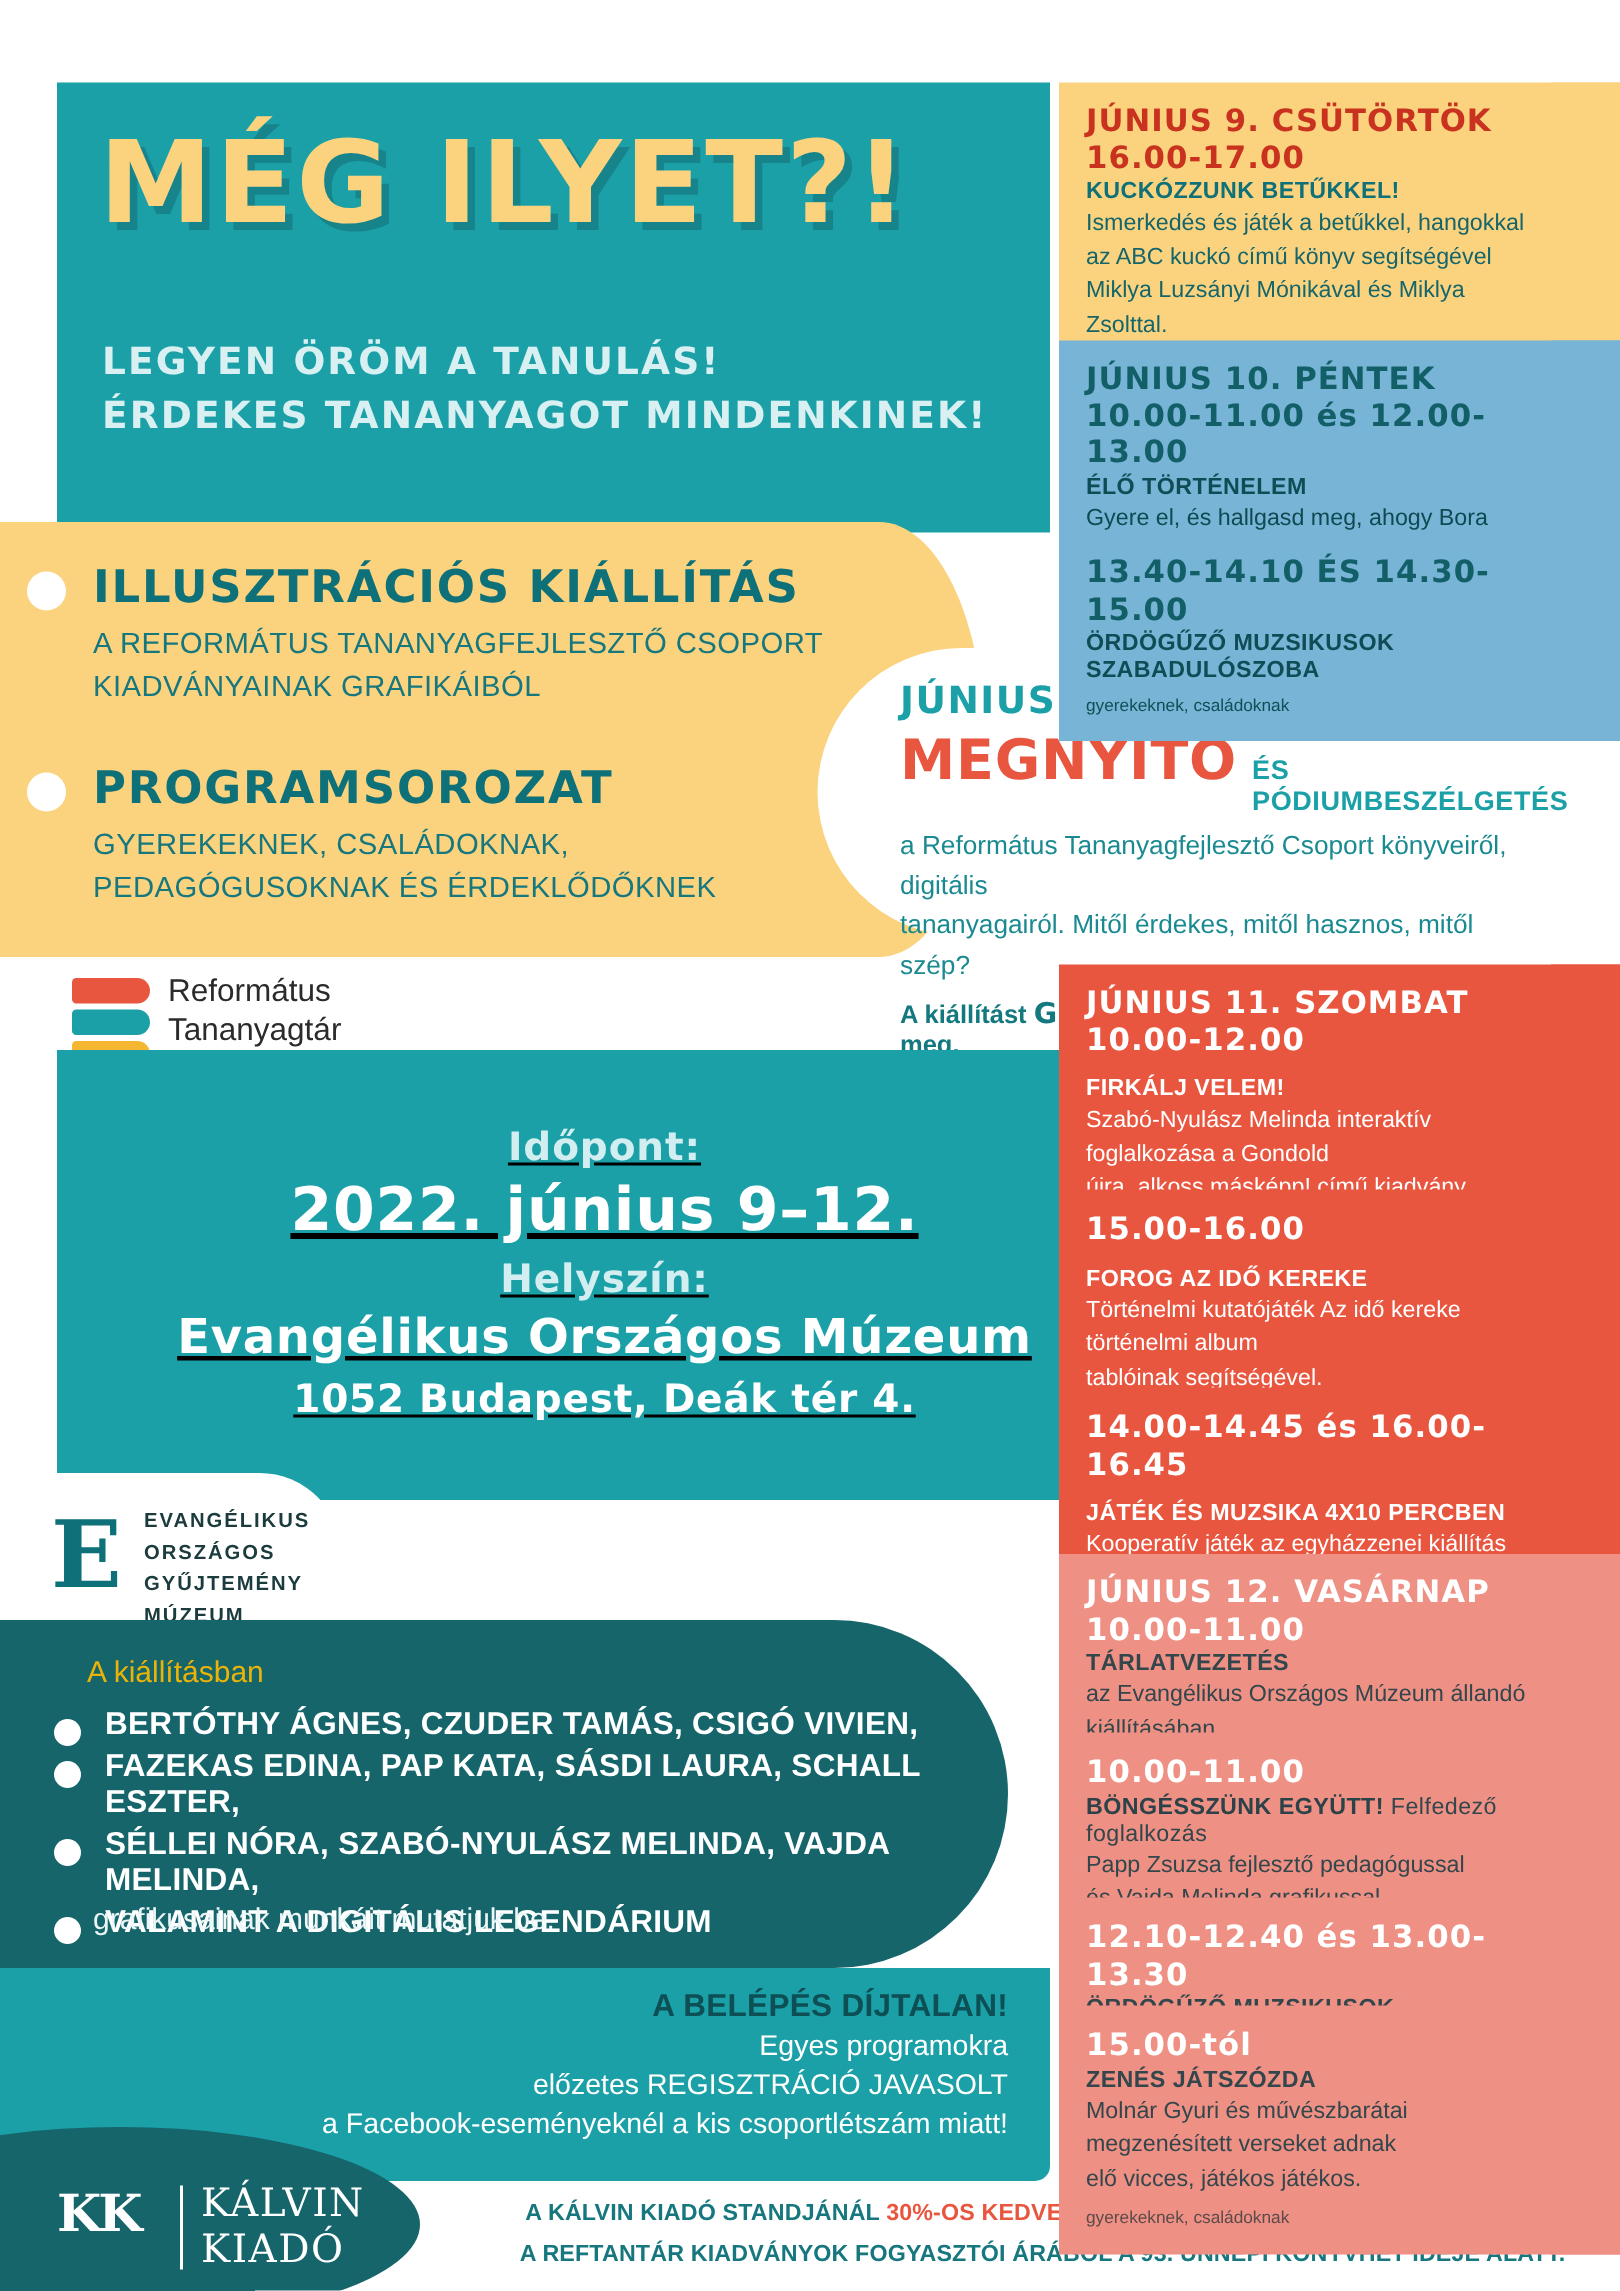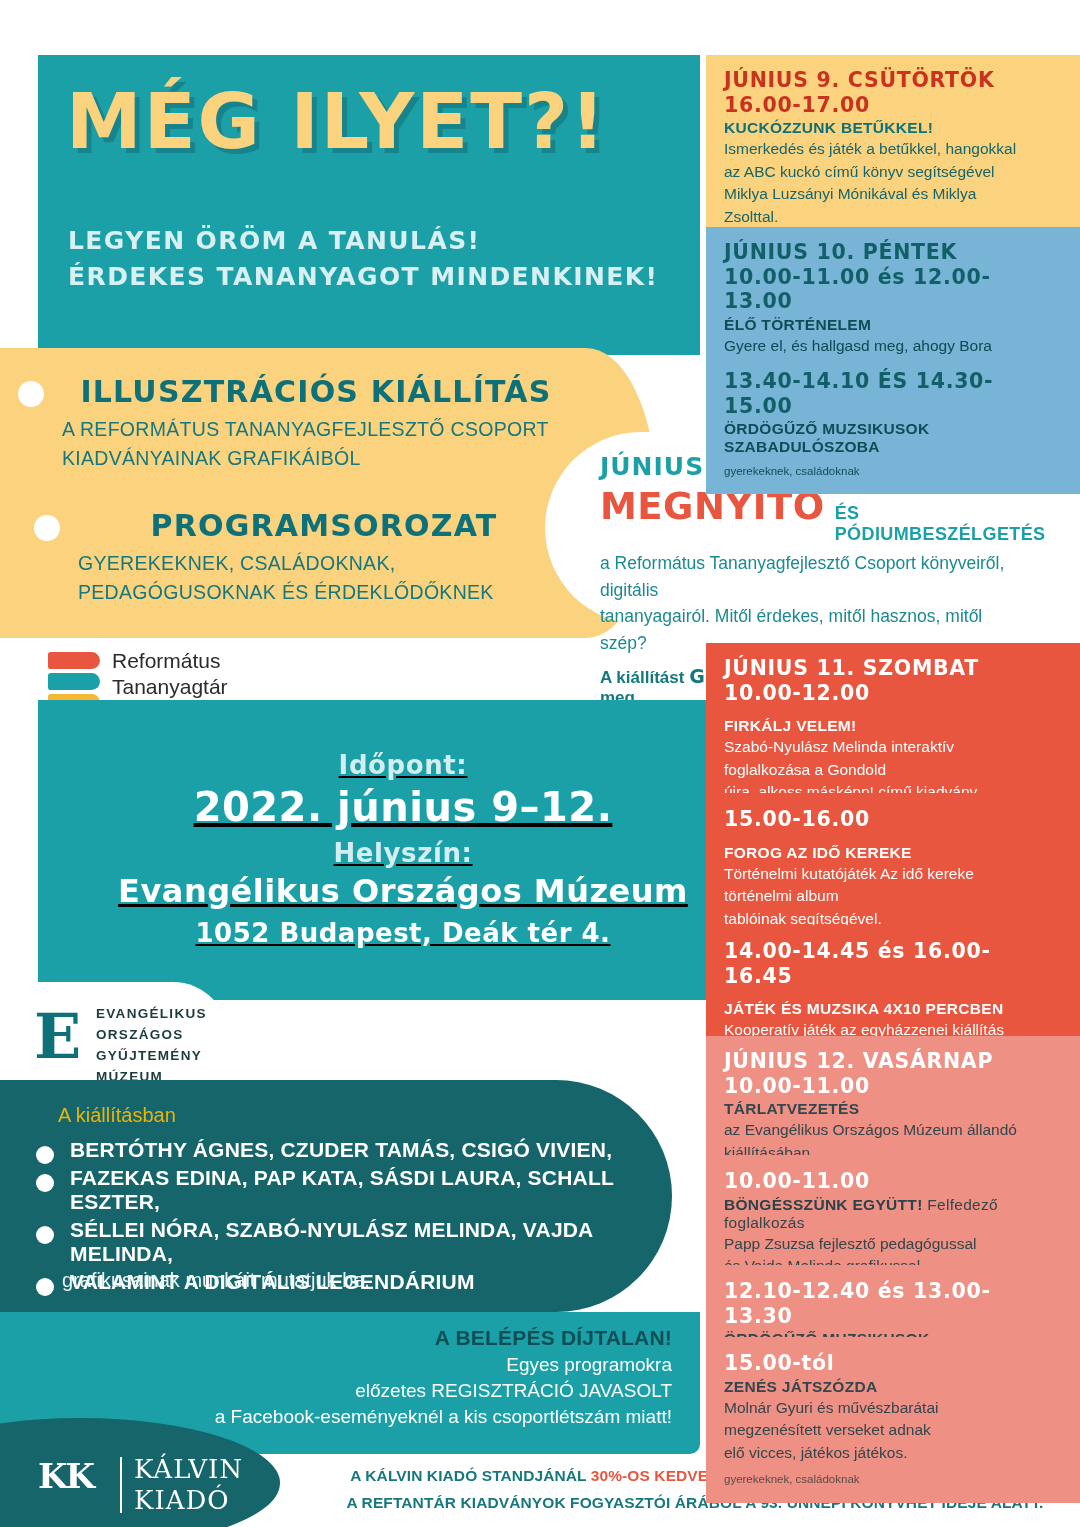--- a/index.html
+++ b/index.html
@@ -45,21 +45,20 @@
   }
   .bullet-row { position: relative; padding-left: 62px; }
   .bullet-dot {
     position: absolute; left: 18px; top: 7px;
     width: 26px; height: 26px; border-radius: 50%; background: #ffffff;
   }
   .yb-head {
     font-family: "DejaVu Sans", sans-serif;
     font-weight: 700; font-size: 30px; letter-spacing: 1.2px;
     color: #0E7078;
-    text-align: center;
   }
   .yb-body {
     font-size: 19.5px; color: #16777E; line-height: 1.5;
     letter-spacing: .3px; margin-top: 6px;
   }
 
   .white-callout {
     position: absolute; left: 545px; top: 432px;
     width: 500px; height: 192px;
     background: #ffffff;
@@ -244,21 +243,21 @@
     <div class="bump"></div>
     <div style="position:absolute; left:0; top:26px; width:100%;">
       <div class="bullet-row">
         <span class="bullet-dot"></span>
         <div class="yb-head">ILLUSZTRÁCIÓS KIÁLLÍTÁS</div>
         <div class="yb-body">
           <div>A REFORMÁTUS TANANYAGFEJLESZTŐ CSOPORT</div>
           <div>KIADVÁNYAINAK GRAFIKÁIBÓL</div>
         </div>
       </div>
-      <div class="bullet-row" style="margin-top:34px;margin-left:16px;">
+      <div class="bullet-row" style="margin-top:34px;">
         <span class="bullet-dot"></span>
         <div class="yb-head">PROGRAMSOROZAT</div>
         <div class="yb-body">
           <div>GYEREKEKNEK, CSALÁDOKNAK,</div>
           <div>PEDAGÓGUSOKNAK ÉS ÉRDEKLŐDŐKNEK</div>
         </div>
       </div>
     </div>
   </div>
 

